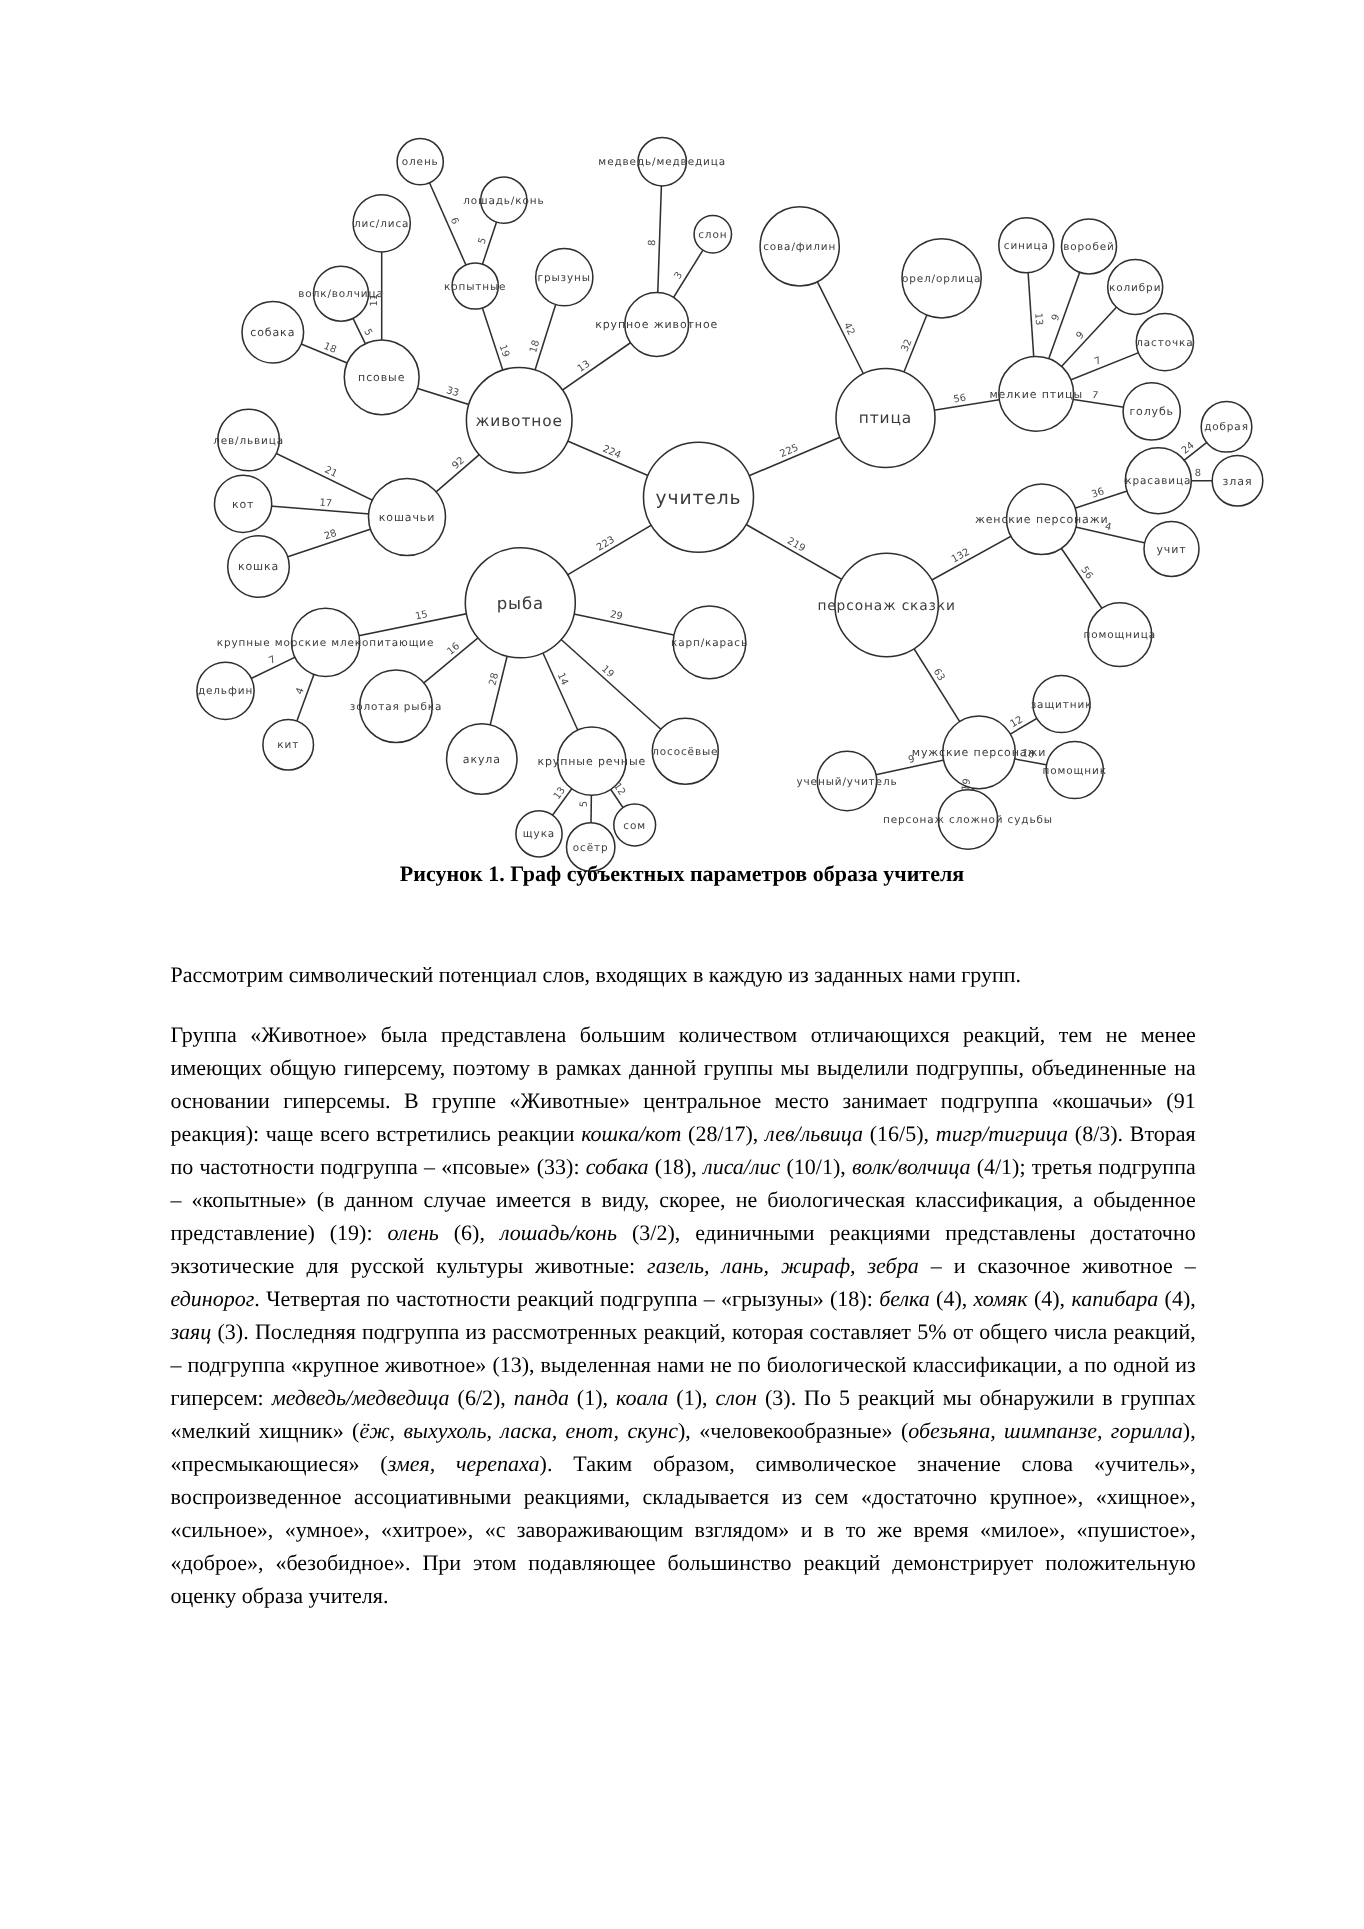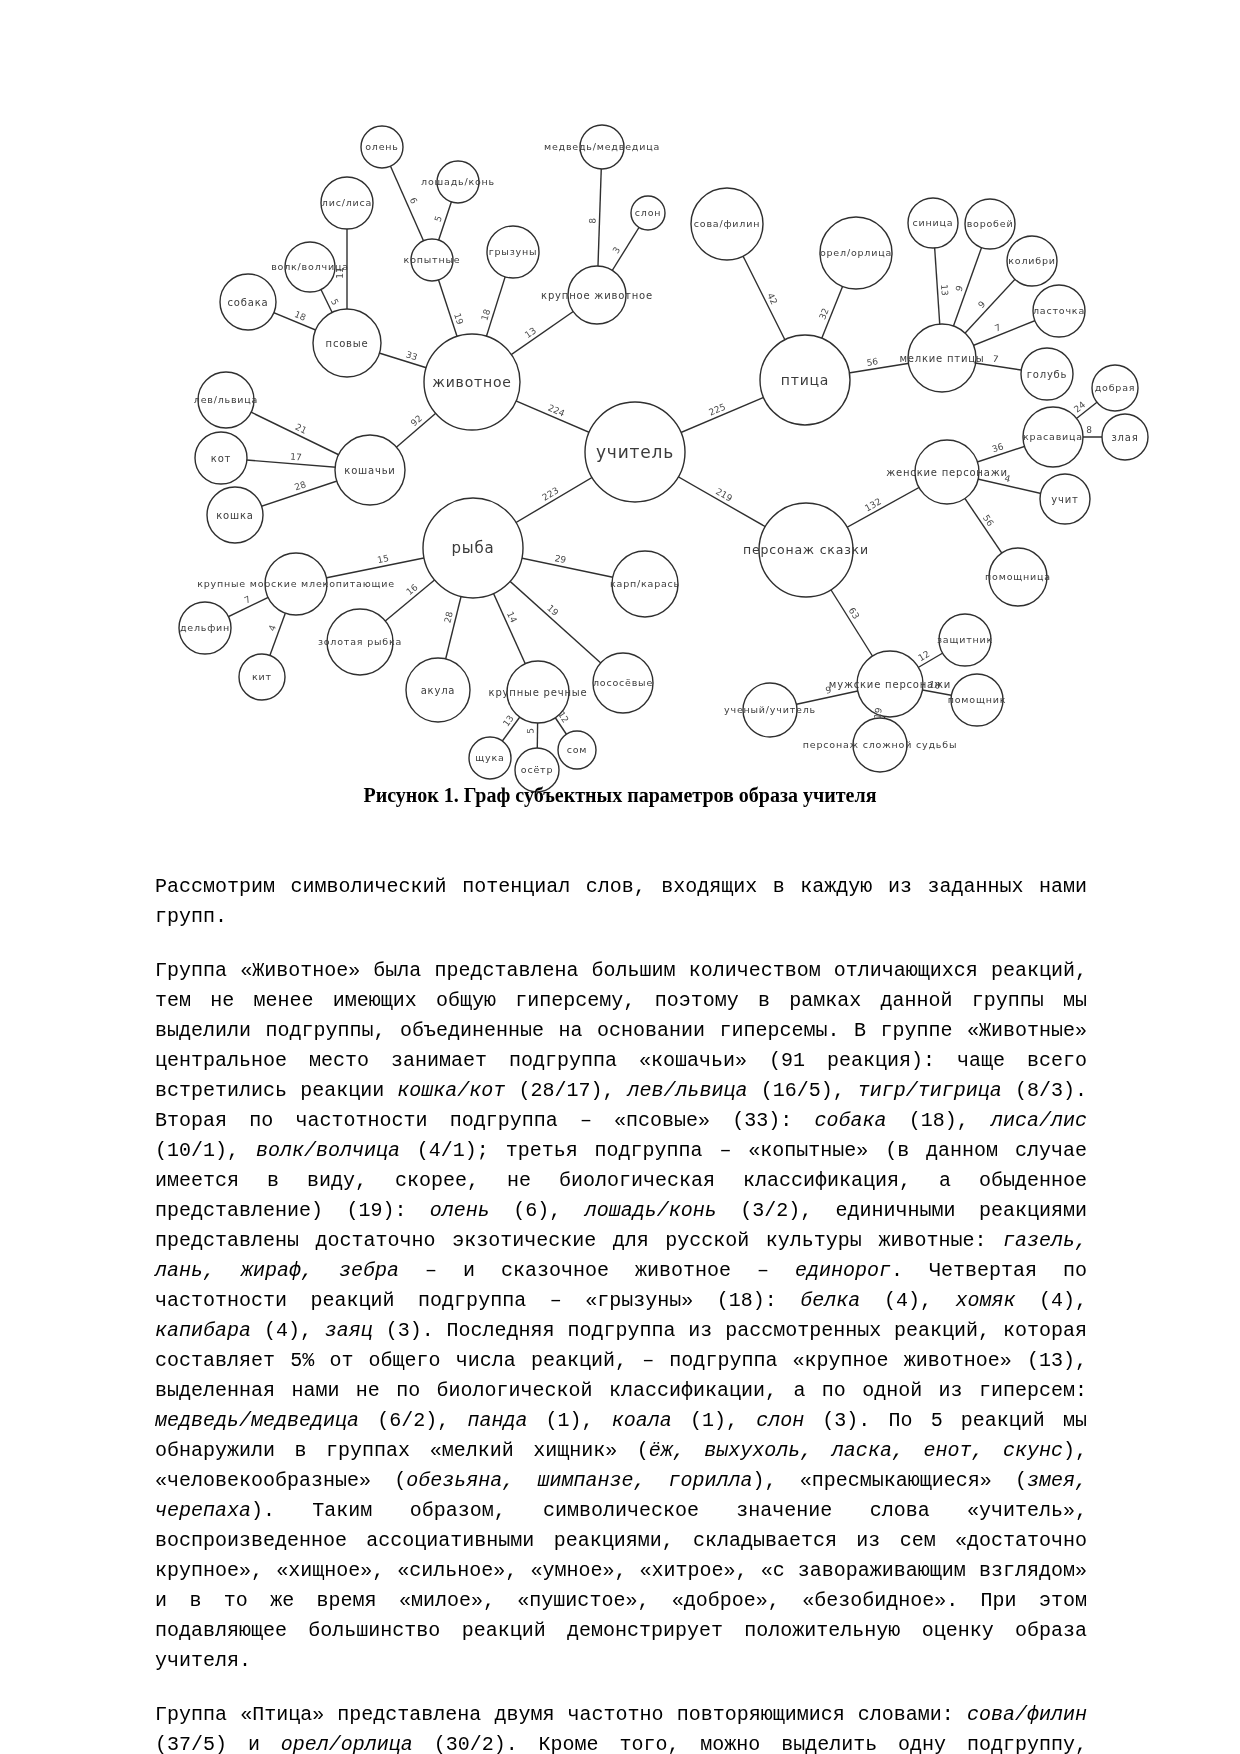--- a/index.html
+++ b/index.html
@@ -35,21 +35,21 @@
     color:#000;
   }
   .body-text{
     position:absolute;
     top:872px;left:155px;width:932px;
     font-size:20px;
     line-height:30px;
     text-align:justify;
     color:#000;
   }
-  .para{margin:0 0 24px 0;font-family:Liberation Mono, monospace;}
+  .para{margin:0 0 24px 0;}
   .para em{font-style:italic;}
   .justify-last{text-align-last:justify;}
 </style>
 </head>
 <body>
 
 <div class="figure-wrap">
   <svg width="1240" height="812" viewBox="0 0 1240 812">
       <line x1="635" y1="452" x2="472" y2="382" class="edge"></line>
       <line x1="635" y1="452" x2="805" y2="380" class="edge"></line>
@@ -250,14 +250,13 @@
       <text class="node-label" x="770" y="713.325" font-size="9.5">ученый/учитель</text>
       <text class="node-label" x="880" y="748.325" font-size="9.5">персонаж сложной судьбы</text>
     </svg>
 </div>
 
 <div class="caption">Рисунок 1. Граф субъектных параметров образа учителя</div>
 
 <div class="body-text">
     <p class="para"><span>Рассмотрим символический потенциал слов, входящих в каждую из заданных нами групп.</span></p>
     <p class="para"><span>Группа «Животное» была представлена большим количеством отличающихся реакций, тем не менее имеющих общую гиперсему, поэтому в рамках данной группы мы выделили подгруппы, объединенные на основании гиперсемы. В группе «Животные» центральное место занимает подгруппа «кошачьи» (91 реакция): чаще всего встретились реакции </span><em>кошка/кот</em><span> (28/17), </span><em>лев/львица</em><span> (16/5), </span><em>тигр/тигрица</em><span> (8/3). Вторая по частотности подгруппа – «псовые» (33): </span><em>собака</em><span> (18), </span><em>лиса/лис</em><span> (10/1), </span><em>волк/волчица</em><span> (4/1); третья подгруппа – «копытные» (в данном случае имеется в виду, скорее, не биологическая классификация, а обыденное представление) (19): </span><em>олень</em><span> (6), </span><em>лошадь/конь</em><span> (3/2), единичными реакциями представлены достаточно экзотические для русской культуры животные: </span><em>газель, лань, жираф, зебра</em><span> – и сказочное животное – </span><em>единорог</em><span>. Четвертая по частотности реакций подгруппа – «грызуны» (18): </span><em>белка</em><span> (4), </span><em>хомяк</em><span> (4), </span><em>капибара</em><span> (4), </span><em>заяц</em><span> (3). Последняя подгруппа из рассмотренных реакций, которая составляет 5% от общего числа реакций, – подгруппа «крупное животное» (13), выделенная нами не по биологической классификации, а по одной из гиперсем: </span><em>медведь/медведица</em><span> (6/2), </span><em>панда</em><span> (1), </span><em>коала</em><span> (1), </span><em>слон</em><span> (3). По 5 реакций мы обнаружили в группах «мелкий хищник» (</span><em>ёж, выхухоль, ласка, енот, скунс</em><span>), «человекообразные» (</span><em>обезьяна, шимпанзе, горилла</em><span>), «пресмыкающиеся» (</span><em>змея, черепаха</em><span>). Таким образом, символическое значение слова «учитель», воспроизведенное ассоциативными реакциями, складывается из сем «достаточно крупное», «хищное», «сильное», «умное», «хитрое», «с завораживающим взглядом» и в то же время «милое», «пушистое», «доброе», «безобидное». При этом подавляющее большинство реакций демонстрирует положительную оценку образа учителя.</span></p>
-    <p class="para justify-last"><span>Группа «Птица» представлена двумя частотно повторяющимися словами: </span><em>сова/филин</em><span> (37/5) и </span><em>орел/орлица</em><span> (30/2). Кроме того, можно выделить одну подгруппу, объединенную на</span></p>
   </div>
 
 </body></html>

